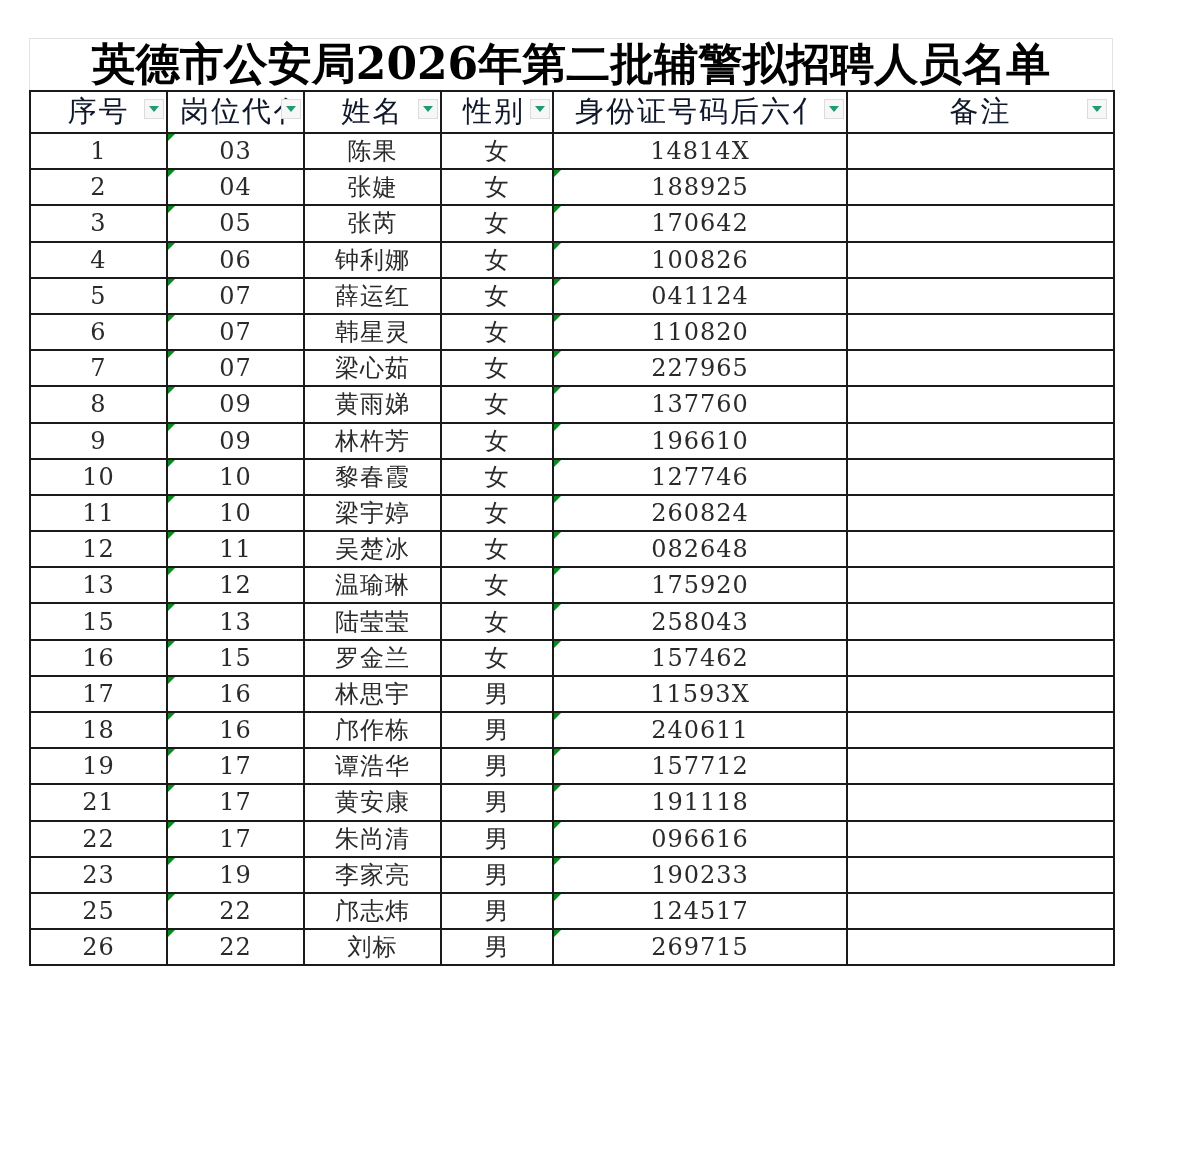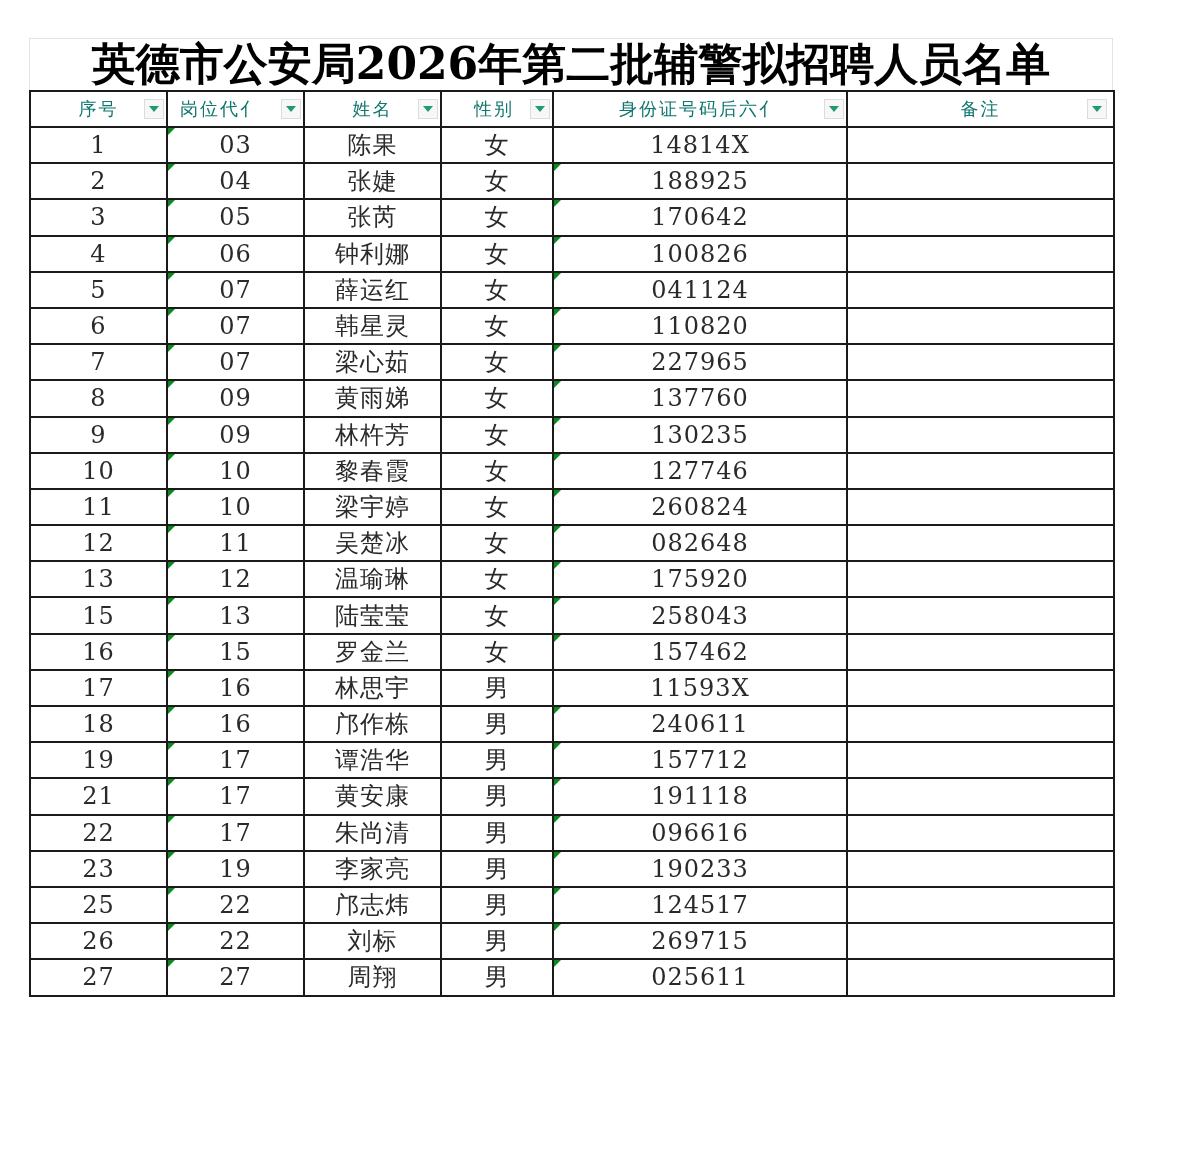--- a/index.html
+++ b/index.html
@@ -12,21 +12,21 @@
       display: flex; align-items: center; justify-content: center;
       font-family: "DejaVu Serif", "Liberation Serif", serif;
       font-weight: bold; font-size: 44px; letter-spacing: 0px; color: #000;
       white-space: nowrap;
     }
     table { border-collapse: collapse; table-layout: fixed; width: 1084px; }
     col.c0 { width: 137px; } col.c1 { width: 137px; } col.c2 { width: 137px; }
     col.c3 { width: 112px; } col.c4 { width: 294px; } col.c5 { width: 267px; }
     th, td { border: 2px solid #1a1a1a; padding: 0; text-align: center;
              position: relative; overflow: hidden; white-space: nowrap; }
-    th { height: 34px; font-weight: normal; font-size: 18px; color: #0f766e; }
+    th { height: 34px; font-weight: normal; font-size: 29px; color: #0f172a; }
     td { height: 34.2px; font-size: 24px; color: #2a2a2a; line-height: 34px; }
     th .hlabel { display: inline-block; letter-spacing: 2px; }
     th.left-align { text-align: left; padding-left: 12px; }
     .filter-btn {
       position: absolute; right: 2px; top: 7px; width: 20px; height: 20px;
       background: #f7f7f7; border: 1px solid #dcdcdc; box-sizing: border-box;
       display: flex; align-items: center; justify-content: center; cursor: pointer;
     }
     .filter-btn::after {
       content: ""; width: 0; height: 0;
@@ -152,21 +152,21 @@
     <td><span class="cell-text">女</span></td>
     <td><span class="green-tri idtri"></span><span class="cell-text">137760</span></td>
     <td><span class="cell-text"></span></td>
   </tr>
 
   <tr>
     <td><span class="cell-text">9</span></td>
     <td><span class="green-tri"></span><span class="cell-text">09</span></td>
     <td><span class="cell-text">林杵芳</span></td>
     <td><span class="cell-text">女</span></td>
-    <td><span class="green-tri idtri"></span><span class="cell-text">130235</span></td>
+    <td><span class="green-tri idtri"></span><span class="cell-text">196610</span></td>
     <td><span class="cell-text"></span></td>
   </tr>
 
   <tr>
     <td><span class="cell-text">10</span></td>
     <td><span class="green-tri"></span><span class="cell-text">10</span></td>
     <td><span class="cell-text">黎春霞</span></td>
     <td><span class="cell-text">女</span></td>
     <td><span class="green-tri idtri"></span><span class="cell-text">127746</span></td>
     <td><span class="cell-text"></span></td>
@@ -285,23 +285,15 @@
 
   <tr>
     <td><span class="cell-text">26</span></td>
     <td><span class="green-tri"></span><span class="cell-text">22</span></td>
     <td><span class="cell-text">刘标</span></td>
     <td><span class="cell-text">男</span></td>
     <td><span class="green-tri idtri"></span><span class="cell-text">269715</span></td>
     <td><span class="cell-text"></span></td>
   </tr>
 
-  <tr>
-    <td><span class="cell-text">27</span></td>
-    <td><span class="green-tri"></span><span class="cell-text">27</span></td>
-    <td><span class="cell-text">周翔</span></td>
-    <td><span class="cell-text">男</span></td>
-    <td><span class="green-tri idtri"></span><span class="cell-text">025611</span></td>
-    <td><span class="cell-text"></span></td>
-  </tr>
 </tbody>
   </table>
 </div>
 
 </body></html>

